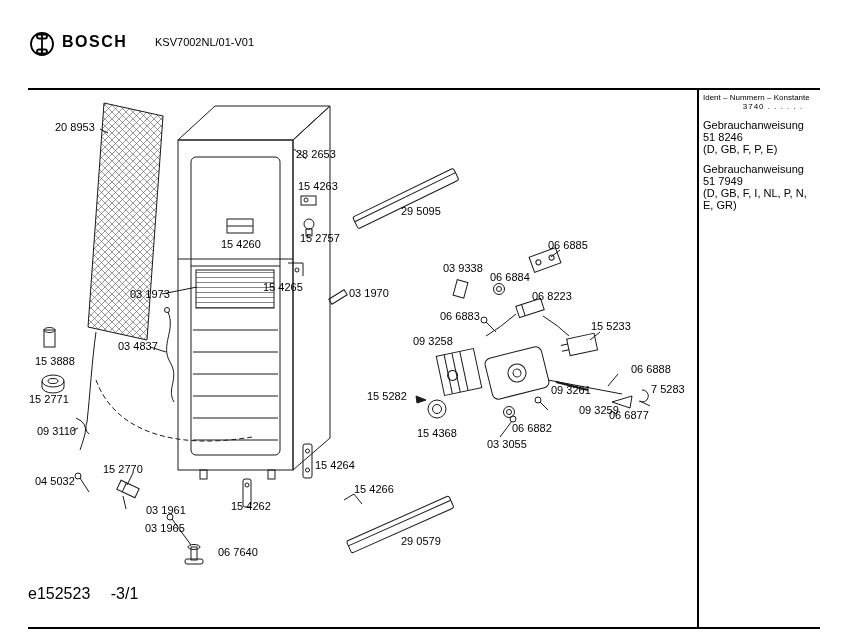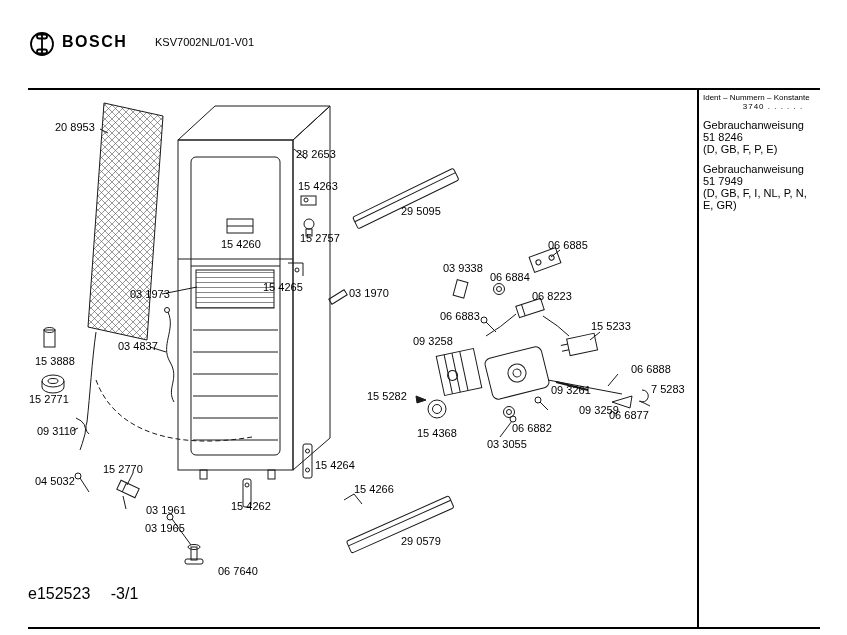--- a/index.html
+++ b/index.html
@@ -228,21 +228,21 @@
       <div class="part-label" style="left: 512px; top: 423px;">06 6882</div>
       <div class="part-label" style="left: 487px; top: 439px;">03 3055</div>
       <div class="part-label" style="left: 103px; top: 464px;">15 2770</div>
       <div class="part-label" style="left: 315px; top: 460px;">15 4264</div>
       <div class="part-label" style="left: 35px; top: 476px;">04 5032</div>
       <div class="part-label" style="left: 354px; top: 484px;">15 4266</div>
       <div class="part-label" style="left: 102px; top: 505px; margin-left: 44px;">03 1961</div>
       <div class="part-label" style="left: 231px; top: 501px;">15 4262</div>
       <div class="part-label" style="left: 145px; top: 523px;">03 1965</div>
       <div class="part-label" style="left: 401px; top: 536px;">29 0579</div>
-      <div class="part-label" style="left: 174px; top: 566px; padding-left: 44px;">06 7640</div>
+      <div class="part-label" style="left: 174px; top: 547px; padding-left: 44px;">06 7640</div>
     </div>
 
   <div class="abs sidebar">
     <div class="sb-tiny">Ident – Nummern – Konstante</div>
     <div class="sb-tiny2">3740 .   .   .   .   .   .</div>
     <div class="sb-line sb-gap-m">Gebrauchanweisung</div>
     <div class="sb-line">51 8246</div>
     <div class="sb-line">(D, GB, F, P, E)</div>
     <div class="sb-line sb-gap-m">Gebrauchanweisung</div>
     <div class="sb-line">51 7949</div>

